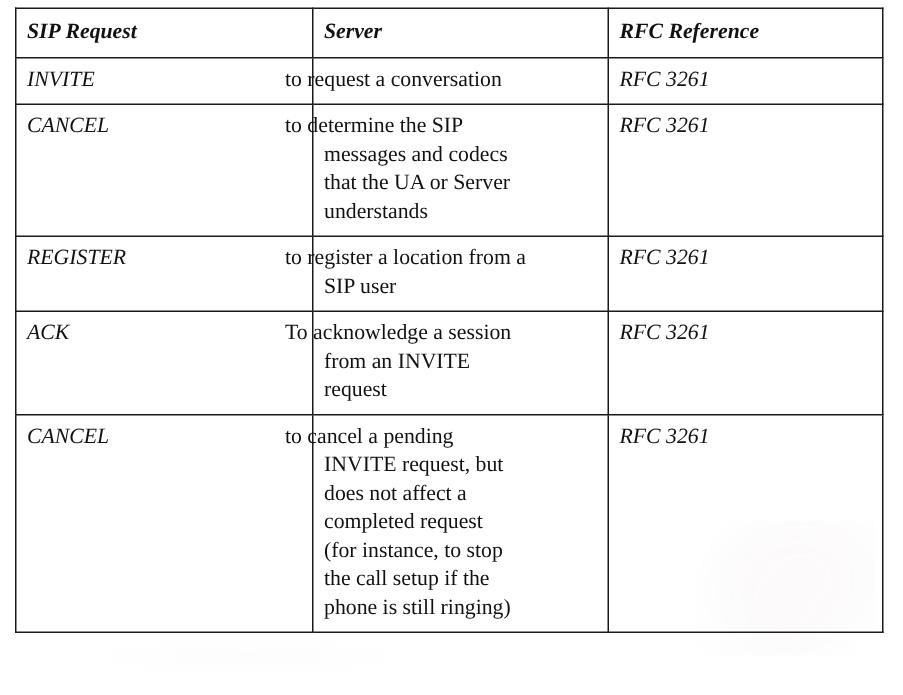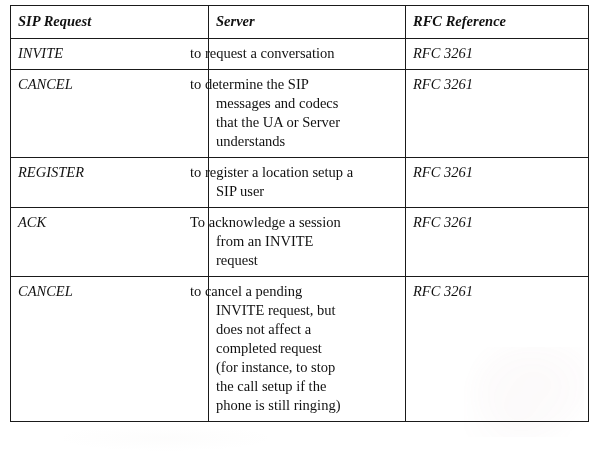--- a/index.html
+++ b/index.html
@@ -112,21 +112,21 @@
       <tr>
         <td class="plain">CANCEL</td>
         <td class="hang">to determine the SIP
 messages and codecs
 that the UA or Server
 understands</td>
         <td class="plain">RFC 3261</td>
       </tr>
       <tr>
         <td class="plain">REGISTER</td>
-        <td class="hang">to register a location setup a
+        <td class="hang">to register a location from a
 SIP user</td>
         <td class="plain">RFC 3261</td>
       </tr>
       <tr>
         <td class="plain">ACK</td>
         <td class="hang">To acknowledge a session
 from an INVITE
 request</td>
         <td class="plain">RFC 3261</td>
       </tr>

